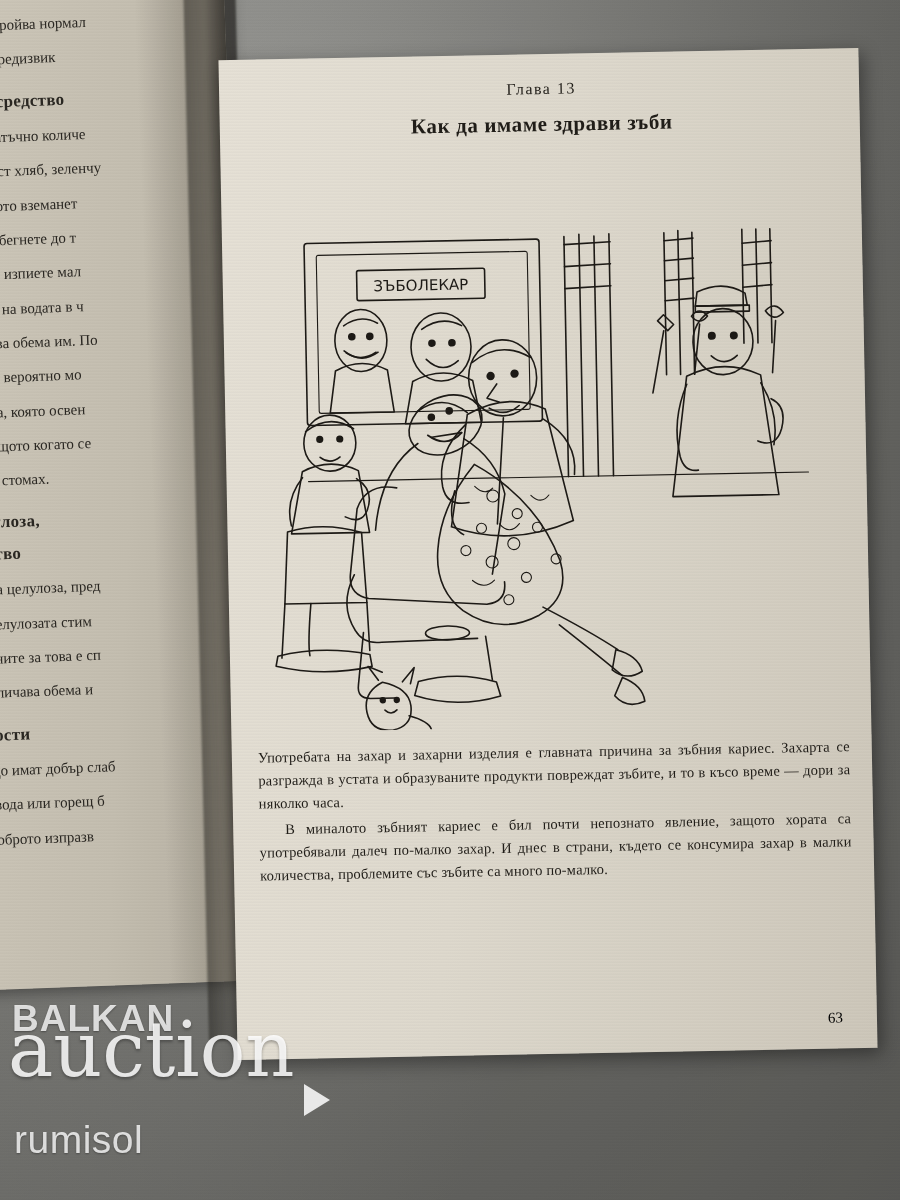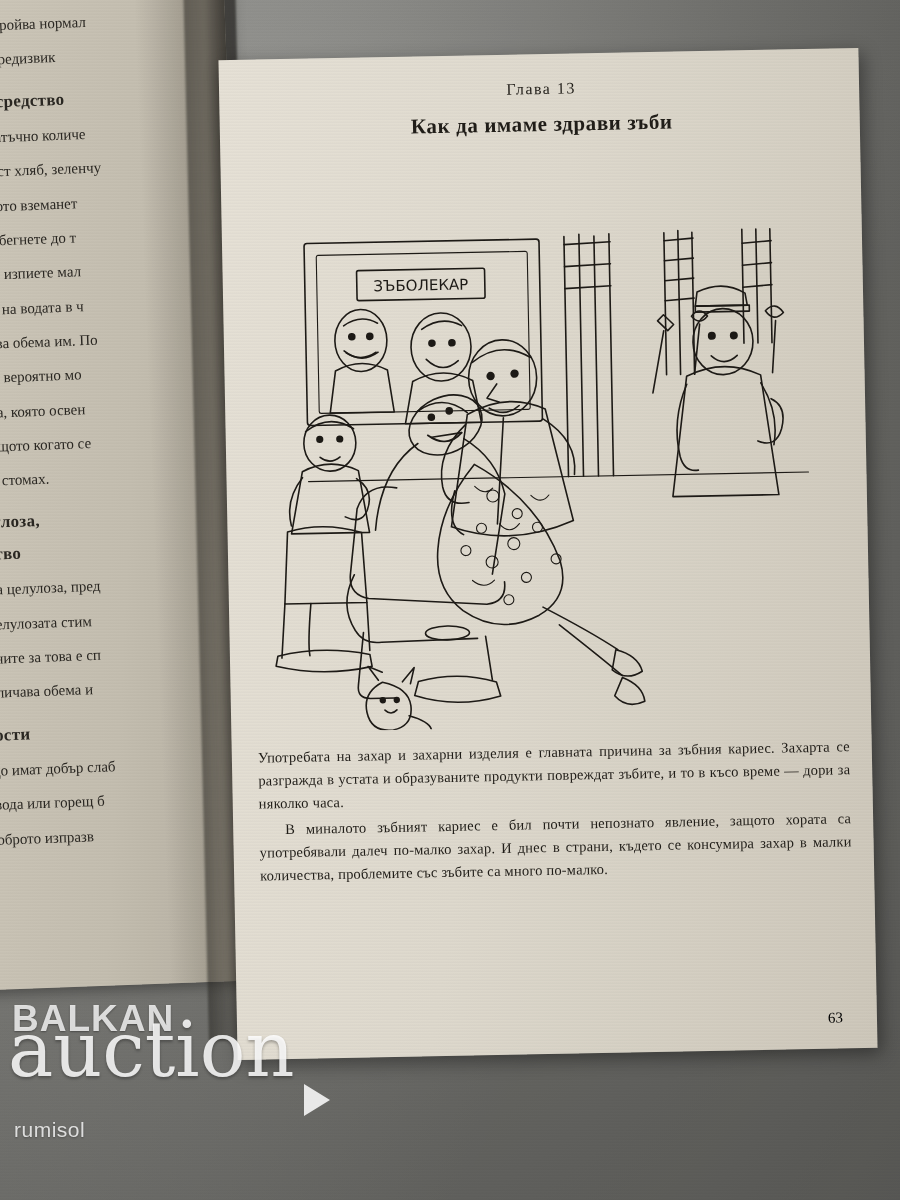--- a/index.html
+++ b/index.html
@@ -160,21 +160,21 @@
     font-family: "DejaVu Serif", serif;
     font-size: 76px;
     line-height: 1;
     color: rgba(255,255,255,0.85);
     text-shadow: 0 2px 3px rgba(0,0,0,0.30);
   }
   .wm .wm-rumisol {
     position: absolute;
     left: 6px; top: 126px;
     font-family: "Liberation Sans", sans-serif;
-    font-size: 21px;
+    font-size: 39px;
     color: rgba(255,255,255,0.80);
     letter-spacing: .5px;
     text-shadow: 0 1px 2px rgba(0,0,0,0.30);
   }
   .wm .wm-play {
     position: absolute;
     left: 296px; top: 92px;
     width: 0; height: 0;
     border-left: 26px solid rgba(255,255,255,0.85);
     border-top: 16px solid transparent;

